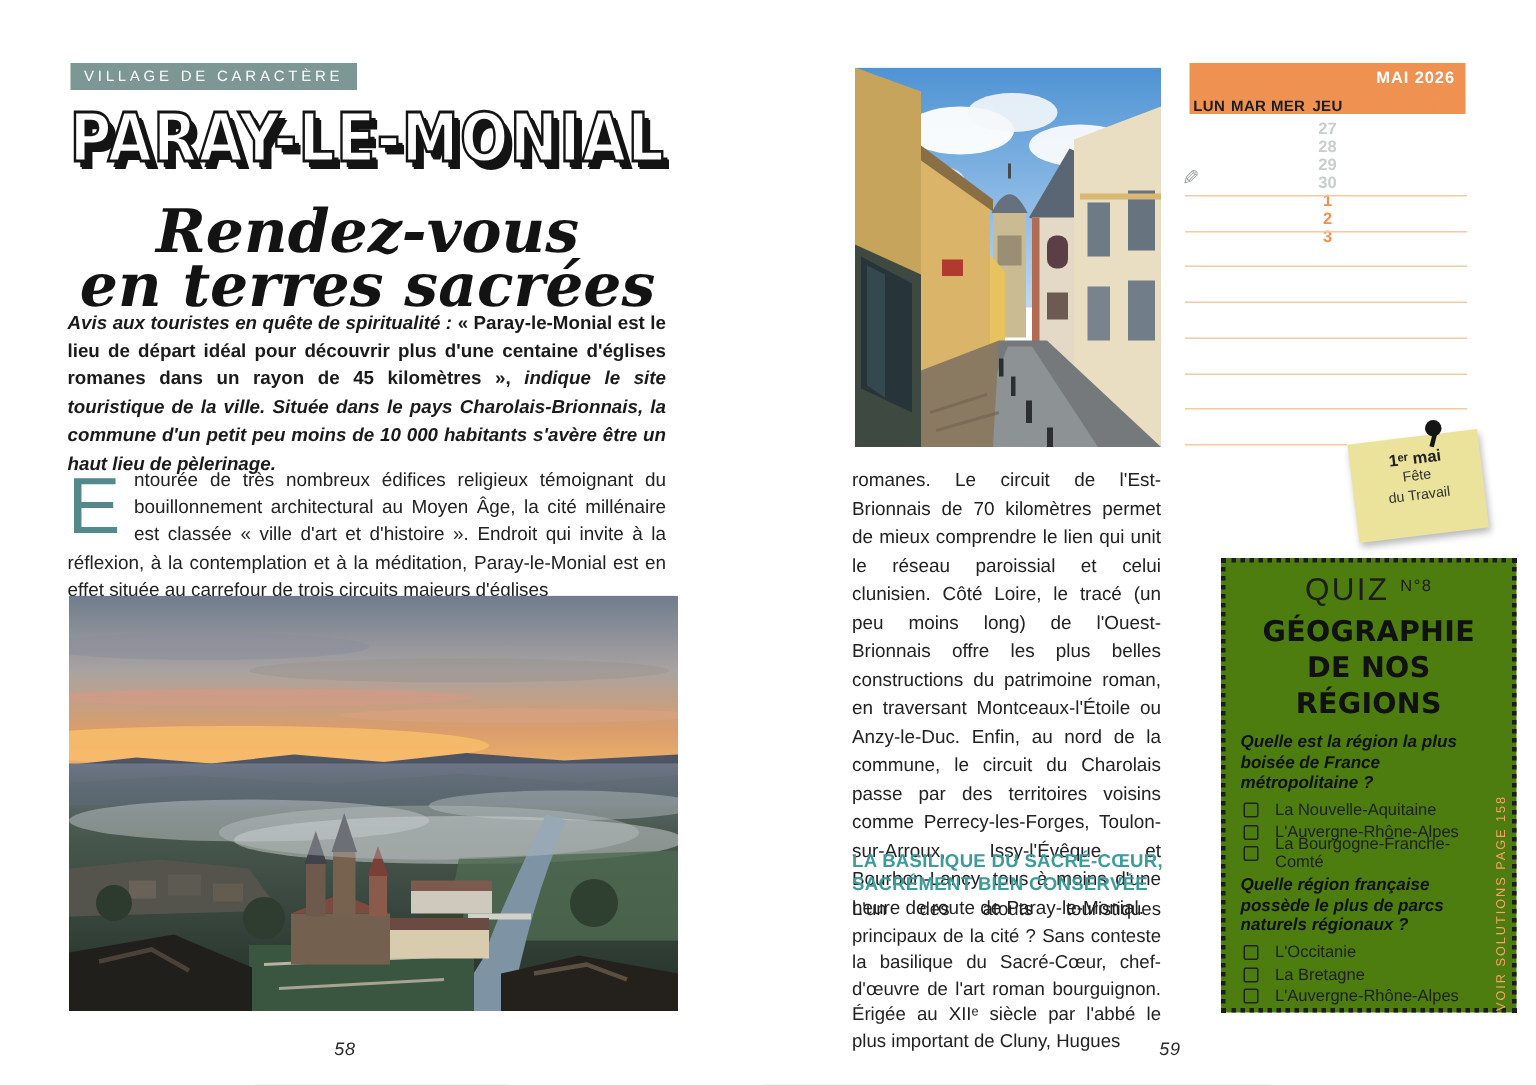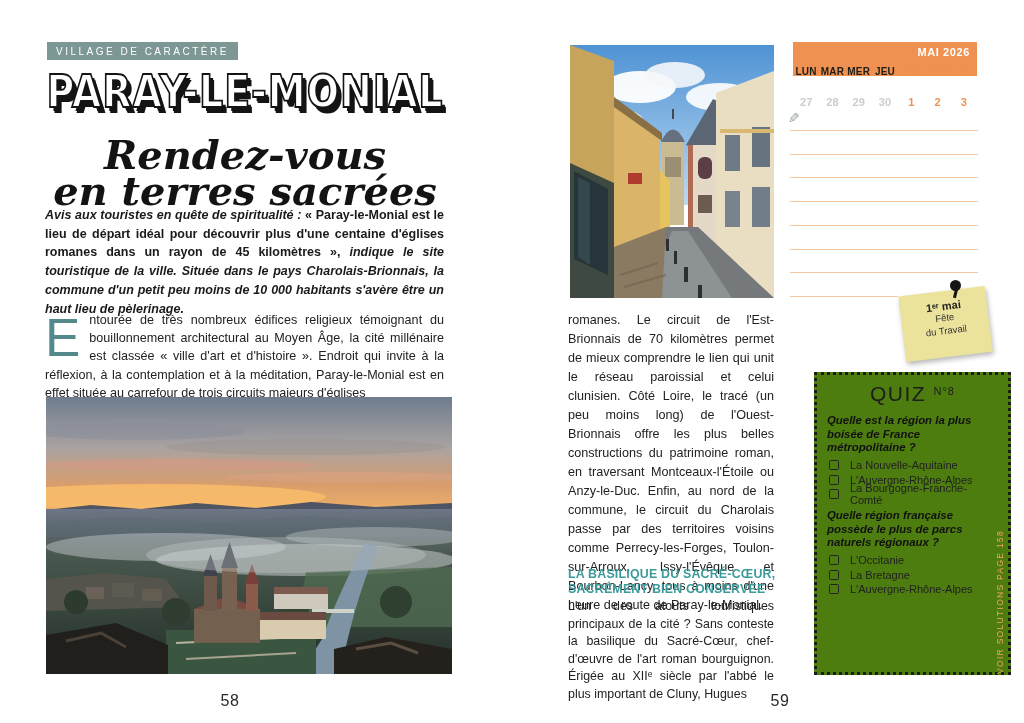--- a/index.html
+++ b/index.html
@@ -20,39 +20,39 @@
   .intro{left:45px;top:206px;width:399px;text-align:justify;font-weight:700;
          font-size:12.5px;line-height:18.7px;color:#1a1a1a;}
   .intro .it{font-style:italic;}
   .body1{left:45px;top:311px;width:399px;text-align:justify;font-size:12.6px;
          line-height:18.2px;color:#222;}
   .dropcap{float:left;font-size:53px;line-height:49px;color:var(--dropcap-teal);
            font-weight:400;margin:2px 9px 0 0;font-family:"Liberation Sans",sans-serif;}
   .photo-frame{overflow:hidden;}
   .aerial{left:46px;top:397px;width:406px;height:277px;}
   .street{left:570px;top:45px;width:204px;height:253px;}
-  .pagenum{font-size:16px;color:#2a2a2a;letter-spacing:0.5px;width:40px;text-align:center;}
+  .pagenum{font-size:12px;color:#2a2a2a;letter-spacing:0.5px;width:40px;text-align:center;font-style:italic;}
   .pn-left{left:210px;top:692px;}
   .pn-right{left:760px;top:692px;}
 
   
   .mid-para1{left:568px;top:311px;width:206px;text-align:justify;font-size:12.6px;
              line-height:19px;color:#222;}
   .mid-subhead{left:568px;top:567px;width:210px;color:var(--teal);font-weight:800;
                font-size:12.4px;line-height:14.5px;letter-spacing:0.2px;}
   .mid-para2{left:568px;top:598px;width:206px;text-align:justify;font-size:12.4px;
              line-height:17.5px;color:#222;}
 
   
   .cal-bar{left:793px;top:42px;width:184px;height:34px;background:var(--accent-orange);
            color:#fff;font-size:11px;font-weight:700;text-align:right;line-height:20px;
            padding-right:7px;box-sizing:border-box;letter-spacing:0.6px;}
   .cal-days{left:793px;top:66px;width:184px;display:flex;}
   .cal-days .cell{flex:1;text-align:center;font-size:10px;font-weight:800;letter-spacing:0.2px;color:#1d1d1b;}
-  .cal-dates{left:793px;top:96px;width:184px;display:flex;}
+  .cal-dates{left:793px;top:80px;width:184px;display:flex;flex-direction:column;}
   .cal-dates .cell{flex:1;text-align:center;font-size:11px;font-weight:700;}
   .cell.accent{color:var(--accent-orange);}
   .cell.muted{color:var(--muted-gray);}
   .pencil{left:788px;top:110px;font-size:14px;color:#97a1a1;transform:scaleX(-1);}
   .rule{height:1px;background:var(--rule-orange);}
 
   
   .postit{left:902px;top:291px;width:87px;height:66px;background:var(--postit-yellow);
           transform:rotate(-7deg);box-shadow:1px 3px 5px rgba(0,0,0,0.28);
           text-align:center;padding-top:9px;box-sizing:border-box;}
@@ -249,20 +249,24 @@
     <div class="l1">Fête</div>
     <div class="l2">du Travail</div>
   </div>
   <div class="abs pin"></div>
 
   <div class="abs quiz">
     <div class="quiz-kicker">
       <span>QUIZ</span>
       <span class="num">N°8</span>
     </div>
+    <div class="quiz-title">
+      <div><span class="hl">GÉOGRAPHIE</span></div>
+      <div><span class="hl">DE NOS RÉGIONS</span></div>
+    </div>
     <div id="quizQuestions">
         <div class="qblock">
           <p class="qtext">Quelle est la région la plus boisée de France métropolitaine ?</p>
           <div class="opt">
             <span class="cbx"></span>
             <span class="optlabel">La Nouvelle-Aquitaine</span>
           </div>
           <div class="opt">
             <span class="cbx"></span>
             <span class="optlabel">L'Auvergne-Rhône-Alpes</span>

